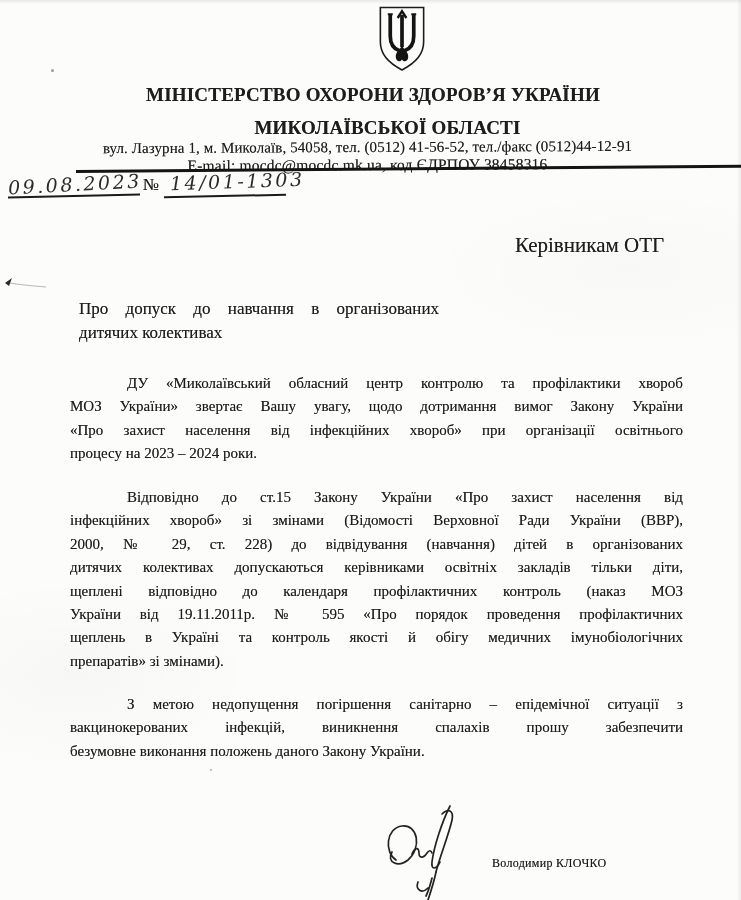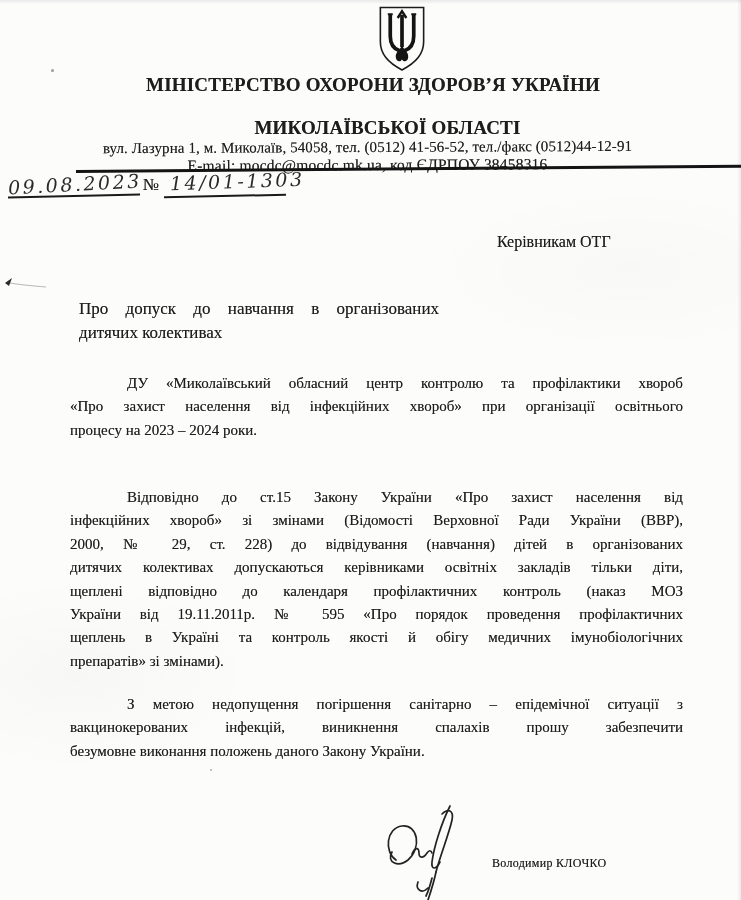--- a/index.html
+++ b/index.html
@@ -15,39 +15,39 @@
   }
   .scan-edge-right { position:absolute; right:0; top:0; width:4px; height:100%;
     background:linear-gradient(90deg, rgba(0,0,0,0) 0%, rgba(0,0,0,0.07) 100%); }
   .abs { position:absolute; }
   .ink { color:#1d1d1d; text-shadow:0 0 0.5px rgba(20,20,20,0.55); }
 
   .emblem { left:364px; top:5px; width:76px; height:68px; }
 
   .hline { left:0; top:0; width:741px; text-align:center; font-weight:bold;
     font-size:19px; line-height:21px; letter-spacing:0.2px; padding-right:6px; box-sizing:border-box; }
-  .h1 { top:74px;padding-left:11px; }
+  .h1 { top:84px;padding-left:11px; }
   .h2 { top:96px; }
   .h3 { top:117px;padding-left:40px; }
   .addr  { top:137px; font-size:15px; font-weight:normal; letter-spacing:0.1px; transform:rotate(-0.25deg); }
   .email { top:154px; font-size:15.5px; font-weight:normal; transform:rotate(-0.25deg); }
 
   .divider { left:76px; top:170px; width:665px; height:3.2px; background:#141414;
     transform:rotate(-0.45deg); transform-origin:left center; }
 
   .handwriting { font-family:"DejaVu Serif", serif; font-style:italic; color:#2a2a2a;
     font-size:19px; letter-spacing:2.5px; white-space:nowrap; }
   .hw-date { left:8px;  top:173px; transform:rotate(-3deg); }
   .hw-num  { left:170px; top:170px; transform:rotate(-2deg); }
   .no-sign { left:143px; top:175px; font-size:17px; }
   .ref-underline { height:1.6px; background:#1a1a1a; }
   .u1 { left:8px;  top:195px; width:132px; transform:rotate(-1.2deg); }
   .u2 { left:164px; top:195px; width:122px; transform:rotate(-1.2deg); }
 
-  .recipient { left:497px; top:233px; font-size:16px; }
+  .recipient { left:515px; top:233px; font-size:21px; }
 
   .subject { left:79px; top:297px; width:360px; font-size:17px; line-height:24px; }
   .subject .tline { text-align:left; }
 
   .para { left:70px; width:613px; font-size:15px; line-height:23.4px; }
   .p1 { top:372px; }
   .p2 { top:486px; }
   .p3 { top:693px; }
   .tline { text-align:justify; text-align-last:justify; }
   .tline.last { text-align-last:left; }
@@ -98,20 +98,21 @@
 
   <div class="abs recipient ink">Керівникам ОТГ</div>
 
   <div class="abs subject ink">
       <div class="tline">Про допуск до навчання в організованих</div>
       <div class="tline last">дитячих колективах</div>
     </div>
 
   <div class="abs para p1 ink">
       <div class="tline first">ДУ «Миколаївський обласний центр контролю та профілактики хвороб</div>
+      <div class="tline">МОЗ України» звертає Вашу увагу, щодо дотримання вимог Закону України</div>
       <div class="tline">«Про захист населення від інфекційних хвороб» при організації освітнього</div>
       <div class="tline last">процесу на 2023 – 2024 роки.</div>
     </div>
   <div class="abs para p2 ink">
       <div class="tline first">Відповідно до ст.15 Закону України «Про захист населення від</div>
       <div class="tline">інфекційних хвороб» зі змінами (Відомості Верховної Ради України (ВВР),</div>
       <div class="tline">2000, № 29, ст. 228) до відвідування (навчання) дітей в організованих</div>
       <div class="tline">дитячих колективах допускаються керівниками освітніх закладів тільки діти,</div>
       <div class="tline">щеплені відповідно до календаря профілактичних контроль (наказ МОЗ</div>
       <div class="tline">України від 19.11.2011р. № 595 «Про порядок проведення профілактичних</div>

